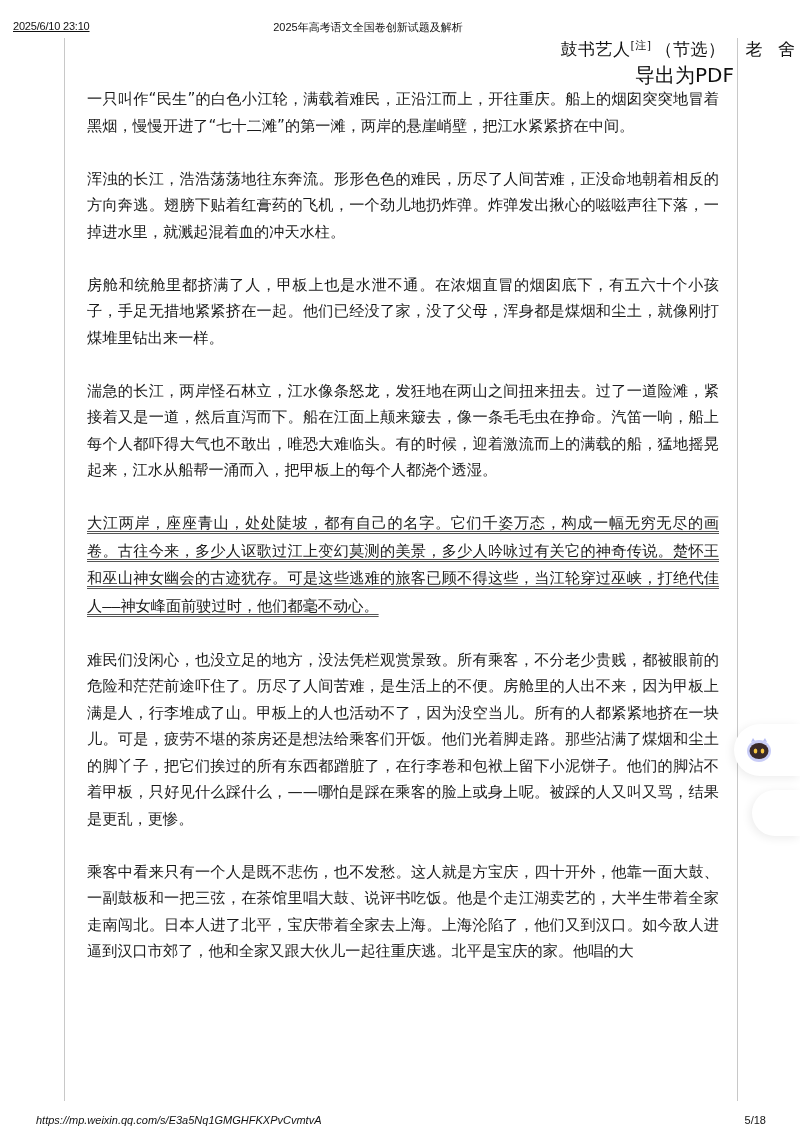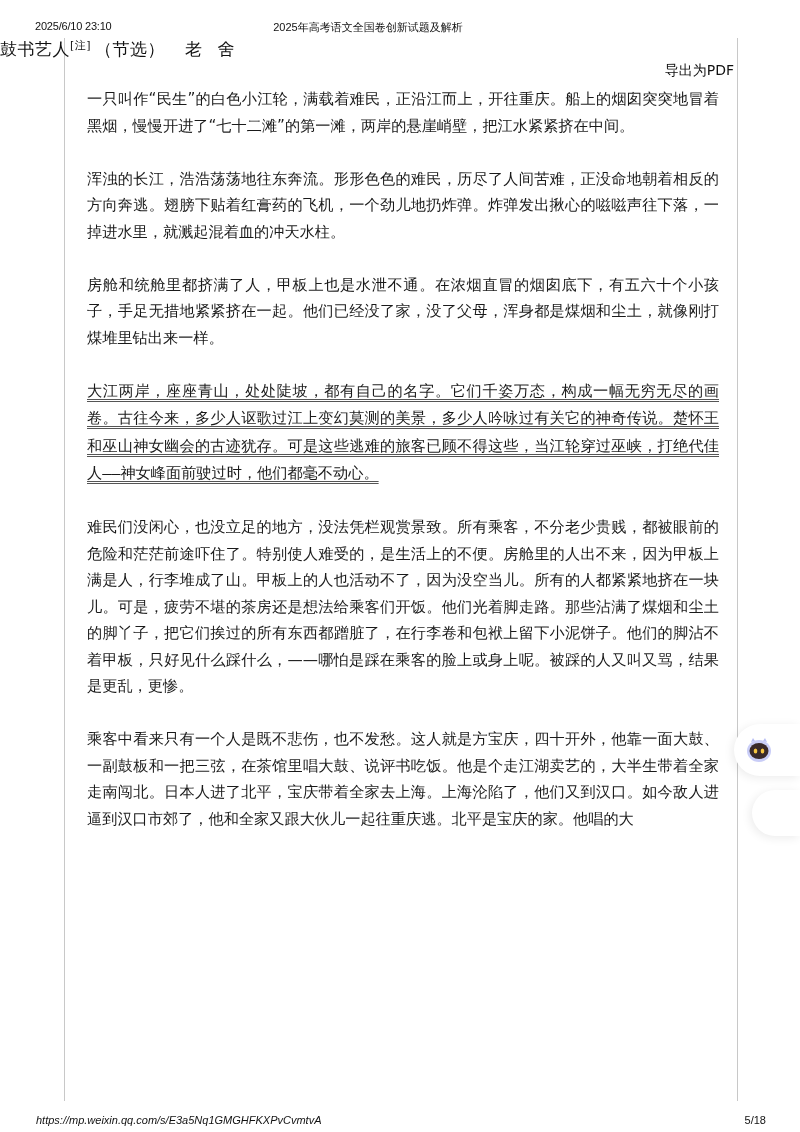--- a/index.html
+++ b/index.html
@@ -19,23 +19,24 @@
       top: 18px;
       left: 0;
       width: 800px;
       height: 16px;
       font-family: "Liberation Sans", sans-serif;
       font-size: 11px;
       color: #111;
     }
     .print-header .date {
       position: absolute;
-      left: 35px;
+      left: 13px;
       top: 2px;
       letter-spacing: -0.2px;
+      text-decoration: underline;
     }
     .print-header .doc-title {
       position: absolute;
       left: 0;
       width: 736px;
       text-align: center;
       top: 2px;
       font-size: 11px;
     }
     .page-frame {
@@ -45,41 +46,41 @@
       width: 674px;
       height: 1063px;
       border-left: 1px solid #c8c8c8;
       border-right: 1px solid #c8c8c8;
     }
     .article-title {
       position: absolute;
       top: 38px;
       left: 0;
       width: 800px;
-      text-align: left;
+      text-align: right;
       font-size: 17px;
       color: #111;
       letter-spacing: 0.5px;
     }
     .article-title sup {
       font-size: 11px;
       vertical-align: 6px;
     }
     .article-title .sub {
       margin-left: 4px;
     }
     .article-title .author {
       margin-left: 20px;
       letter-spacing: 5px;
     }
     .export-link {
       position: absolute;
       top: 62px;
       right: 66px;
-      font-size: 14px;
+      font-size: 20px;
       color: #111;
       cursor: pointer;
     }
     .content {
       position: absolute;
       top: 86px;
       left: 87px;
       width: 632px;
       font-size: 15.2px;
       line-height: 26.5px;
@@ -149,22 +150,23 @@
 <div class="article-title">
   <span>鼓书艺人</span><sup>[注]</sup><span class="sub">（节选）</span><span class="author">老 舍</span>
 </div>
 
 <div class="export-link">导出为PDF</div>
 
 <div class="content">
   <p>一只叫作“民生”的白色小江轮，满载着难民，正沿江而上，开往重庆。船上的烟囱突突地冒着黑烟，慢慢开进了“七十二滩”的第一滩，两岸的悬崖峭壁，把江水紧紧挤在中间。</p>
   <p>浑浊的长江，浩浩荡荡地往东奔流。形形色色的难民，历尽了人间苦难，正没命地朝着相反的方向奔逃。翅膀下贴着红膏药的飞机，一个劲儿地扔炸弹。炸弹发出揪心的嗞嗞声往下落，一掉进水里，就溅起混着血的冲天水柱。</p>
   <p>房舱和统舱里都挤满了人，甲板上也是水泄不通。在浓烟直冒的烟囱底下，有五六十个小孩子，手足无措地紧紧挤在一起。他们已经没了家，没了父母，浑身都是煤烟和尘土，就像刚打煤堆里钻出来一样。</p>
+  <p>湍急的长江，两岸怪石林立，江水像条怒龙，发狂地在两山之间扭来扭去。过了一道险滩，紧接着又是一道，然后直泻而下。船在江面上颠来簸去，像一条毛毛虫在挣命。汽笛一响，船上每个人都吓得大气也不敢出，唯恐大难临头。有的时候，迎着激流而上的满载的船，猛地摇晃起来，江水从船帮一涌而入，把甲板上的每个人都浇个透湿。</p>
   <p class="underlined"><span>大江两岸，座座青山，处处陡坡，都有自己的名字。它们千姿万态，构成一幅无穷无尽的画卷。古往今来，多少人讴歌过江上变幻莫测的美景，多少人吟咏过有关它的神奇传说。楚怀王和巫山神女幽会的古迹犹存。可是这些逃难的旅客已顾不得这些，当江轮穿过巫峡，打绝代佳人——神女峰面前驶过时，他们都毫不动心。</span></p>
-  <p>难民们没闲心，也没立足的地方，没法凭栏观赏景致。所有乘客，不分老少贵贱，都被眼前的危险和茫茫前途吓住了。特别使人难受的，是生活上的不便。房舱里的人出不来，因为甲板上满是人，行李堆成了山。甲板上的人也活动不了，因为没空当儿。所有的人都紧紧地挤在一块儿。可是，疲劳不堪的茶房还是想法给乘客们开饭。他们光着脚走路。那些沾满了煤烟和尘土的脚丫子，把它们挨过的所有东西都蹭脏了，在行李卷和包袱上留下小泥饼子。他们的脚沾不着甲板，只好见什么踩什么，——哪怕是踩在乘客的脸上或身上呢。被踩的人又叫又骂，结果是更乱，更惨。</p>
+  <p>难民们没闲心，也没立足的地方，没法凭栏观赏景致。所有乘客，不分老少贵贱，都被眼前的危险和茫茫前途吓住了。历尽了人间苦难，是生活上的不便。房舱里的人出不来，因为甲板上满是人，行李堆成了山。甲板上的人也活动不了，因为没空当儿。所有的人都紧紧地挤在一块儿。可是，疲劳不堪的茶房还是想法给乘客们开饭。他们光着脚走路。那些沾满了煤烟和尘土的脚丫子，把它们挨过的所有东西都蹭脏了，在行李卷和包袱上留下小泥饼子。他们的脚沾不着甲板，只好见什么踩什么，——哪怕是踩在乘客的脸上或身上呢。被踩的人又叫又骂，结果是更乱，更惨。</p>
   <p>乘客中看来只有一个人是既不悲伤，也不发愁。这人就是方宝庆，四十开外，他靠一面大鼓、一副鼓板和一把三弦，在茶馆里唱大鼓、说评书吃饭。他是个走江湖卖艺的，大半生带着全家走南闯北。日本人进了北平，宝庆带着全家去上海。上海沦陷了，他们又到汉口。如今敌人进逼到汉口市郊了，他和全家又跟大伙儿一起往重庆逃。北平是宝庆的家。他唱的大</p>
 </div>
 
 <div class="float-widget robot">
   <span class="robot-icon">
     <svg width="30" height="30" viewBox="0 0 30 30">
       <path d="M7 7 L9 3 L11 6 Z" fill="#b9bff5"></path>
       <path d="M23 7 L21 3 L19 6 Z" fill="#b9bff5"></path>
       <ellipse cx="15" cy="16" rx="12" ry="11" fill="#c9cdf7"></ellipse>
       <ellipse cx="15" cy="16" rx="9.5" ry="8" fill="#3a2a2a"></ellipse>

